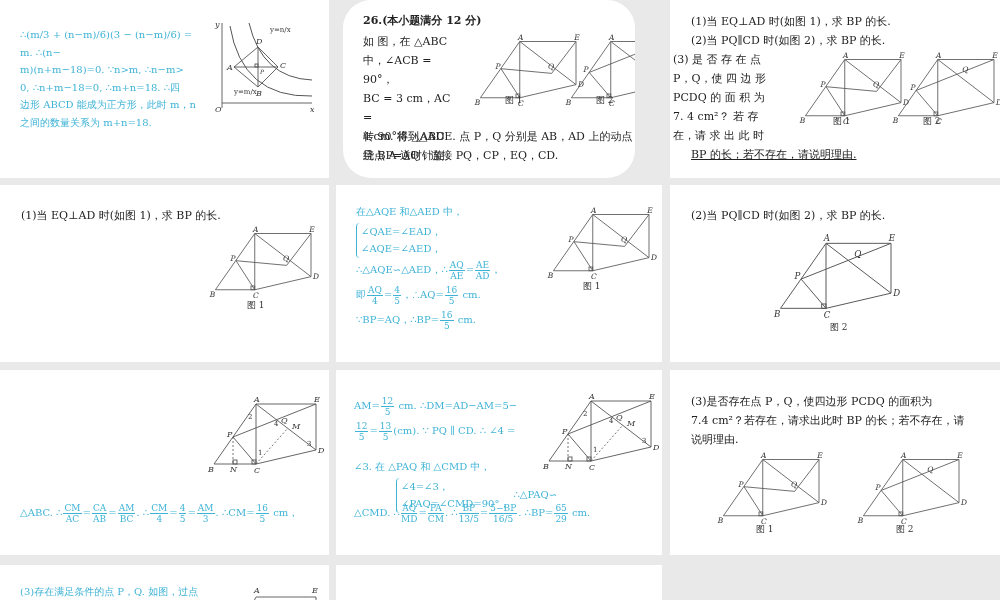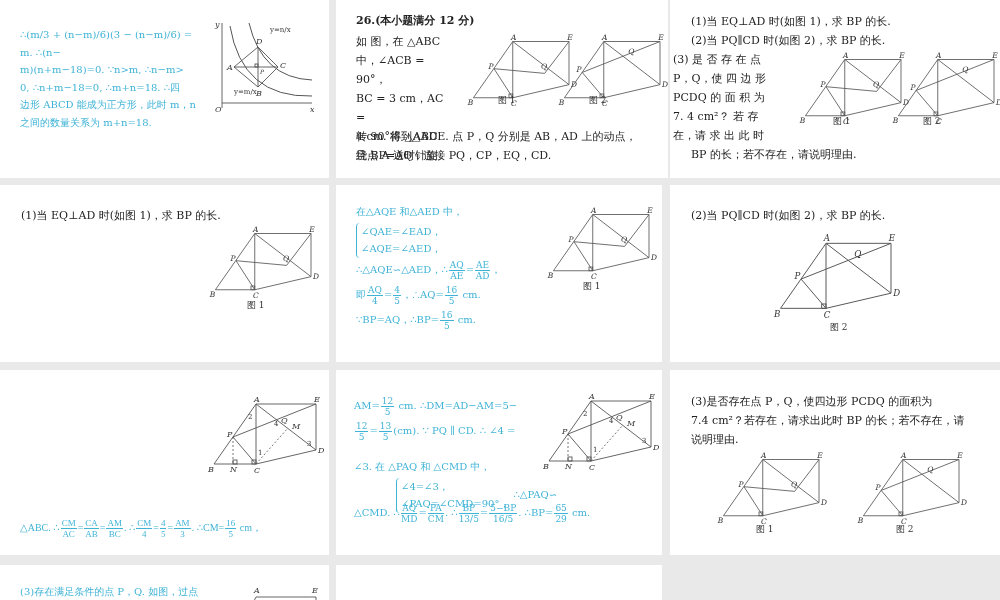--- a/index.html
+++ b/index.html
@@ -122,21 +122,21 @@
       <text class="lbl" x="44" y="78">B</text>
       <text class="lbl" x="68" y="50">C</text>
       <text class="lbl" x="44" y="26">D</text>
       <text class="lbl" x="48" y="56" style="font-size:6px">P</text>
       <text class="lbl" x="58" y="14" style="font-style:normal;font-size:7px">y=n/x</text>
       <text class="lbl" x="22" y="76" style="font-style:normal;font-size:7px">y=m/x</text>
     </svg>
   </div>
 </div>
 
-<div class="slide" style="left:336px;top:0;width:332px;height:178px;">
+<div class="slide" style="left:343px;top:0;width:292px;height:178px;border-radius:28px;">
   <div class="txt" style="left:20px;top:10px;font-weight:bold;font-size:11px;">26.(本小题满分 12 分)</div>
   <div class="txt" style="left:20px;top:32px;width:96px;font-size:11px;line-height:19px;">
     <div>如 图，在 △ABC</div>
     <div>中，∠ACB = 90°，</div>
     <div>BC = 3 cm，AC =</div>
     <div>4 cm. 将 △ABC</div>
     <div>绕点 A 逆时针旋</div>
   </div>
   <div class="txt" style="left:20px;top:127px;width:300px;font-size:11px;line-height:19px;white-space:nowrap;">
     <div>转 90°得到△ADE. 点 P，Q 分别是 AB，AD 上的动点，</div>
@@ -159,21 +159,21 @@
 <div class="slide" style="left:670px;top:0;width:330px;height:178px;">
   <div class="txt" style="left:21px;top:12px;font-size:11px;line-height:19px;white-space:nowrap;">(1)当 EQ⊥AD 时(如图 1)，求 BP 的长.</div>
   <div class="txt" style="left:21px;top:31px;font-size:11px;line-height:19px;white-space:nowrap;">(2)当 PQ∥CD 时(如图 2)，求 BP 的长.</div>
   <div class="txt" style="left:3px;top:50px;width:100px;font-size:11px;line-height:19px;">
     <div>(3) 是 否 存 在 点</div>
     <div>P，Q，使 四 边 形</div>
     <div>PCDQ 的 面 积 为</div>
     <div>7. 4  cm²？ 若 存</div>
     <div>在，请 求 出 此 时</div>
   </div>
-  <div class="txt" style="left:21px;top:145px;font-size:11px;line-height:19px;white-space:nowrap;">BP 的长；若不存在，请说明理由.</div>
+  <div class="txt" style="left:21px;top:145px;font-size:11px;line-height:19px;white-space:nowrap;text-decoration:underline;">BP 的长；若不存在，请说明理由.</div>
   <div class="fig" style="left:126px;top:52px;">
       <svg width="120" height="75" viewBox="0 -6 120 80">
         <use href="#fig-1"></use>
       </svg>
     </div>
   <div class="cap" style="left:163px;top:115px;">图 1</div>
   <div class="fig" style="left:219px;top:52px;">
       <svg width="120" height="75" viewBox="0 -6 120 80">
         <use href="#fig-2"></use>
       </svg>
@@ -220,21 +220,21 @@
   <div class="txt" style="left:21px;top:20px;font-size:11px;white-space:nowrap;">(2)当 PQ∥CD 时(如图 2)，求 BP 的长.</div>
   <div class="fig" style="left:104px;top:48px;">
       <svg width="130" height="90" viewBox="0 -6 120 80">
         <use href="#fig-2"></use>
       </svg>
     </div>
   <div class="cap" style="left:160px;top:136px;">图 2</div>
 </div>
 
 <div class="slide" style="left:0;top:370px;width:329px;height:185px;">
-  <div class="txt cyan" style="left:20px;top:148px;white-space:nowrap;font-family:Liberation Serif, serif;">
+  <div class="txt cyan" style="left:20px;top:133px;white-space:nowrap;">
     <span>△ABC. ∴</span><span class="frac"><span class="num">CM</span><span>AC</span></span>=<span class="frac"><span class="num">CA</span><span>AB</span></span>=<span class="frac"><span class="num">AM</span><span>BC</span></span>. ∴<span class="frac"><span class="num">CM</span><span>4</span></span>=<span class="frac"><span class="num">4</span><span>5</span></span>=<span class="frac"><span class="num">AM</span><span>3</span></span>. <span>∴CM=</span><span class="frac"><span class="num">16</span><span>5</span></span> <span>cm，</span>
   </div>
   <div class="fig" style="left:208px;top:26px;">
       <svg width="120" height="80" viewBox="0 -6 120 80">
         <use href="#fig-m"></use>
       </svg>
     </div>
 </div>
 
 <div class="slide" style="left:336px;top:370px;width:326px;height:185px;">

